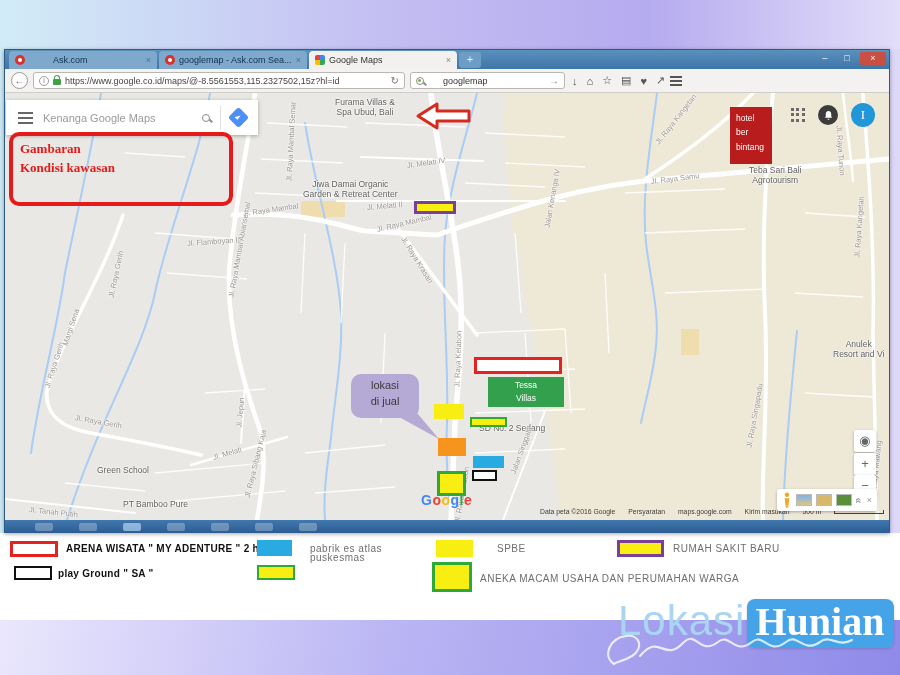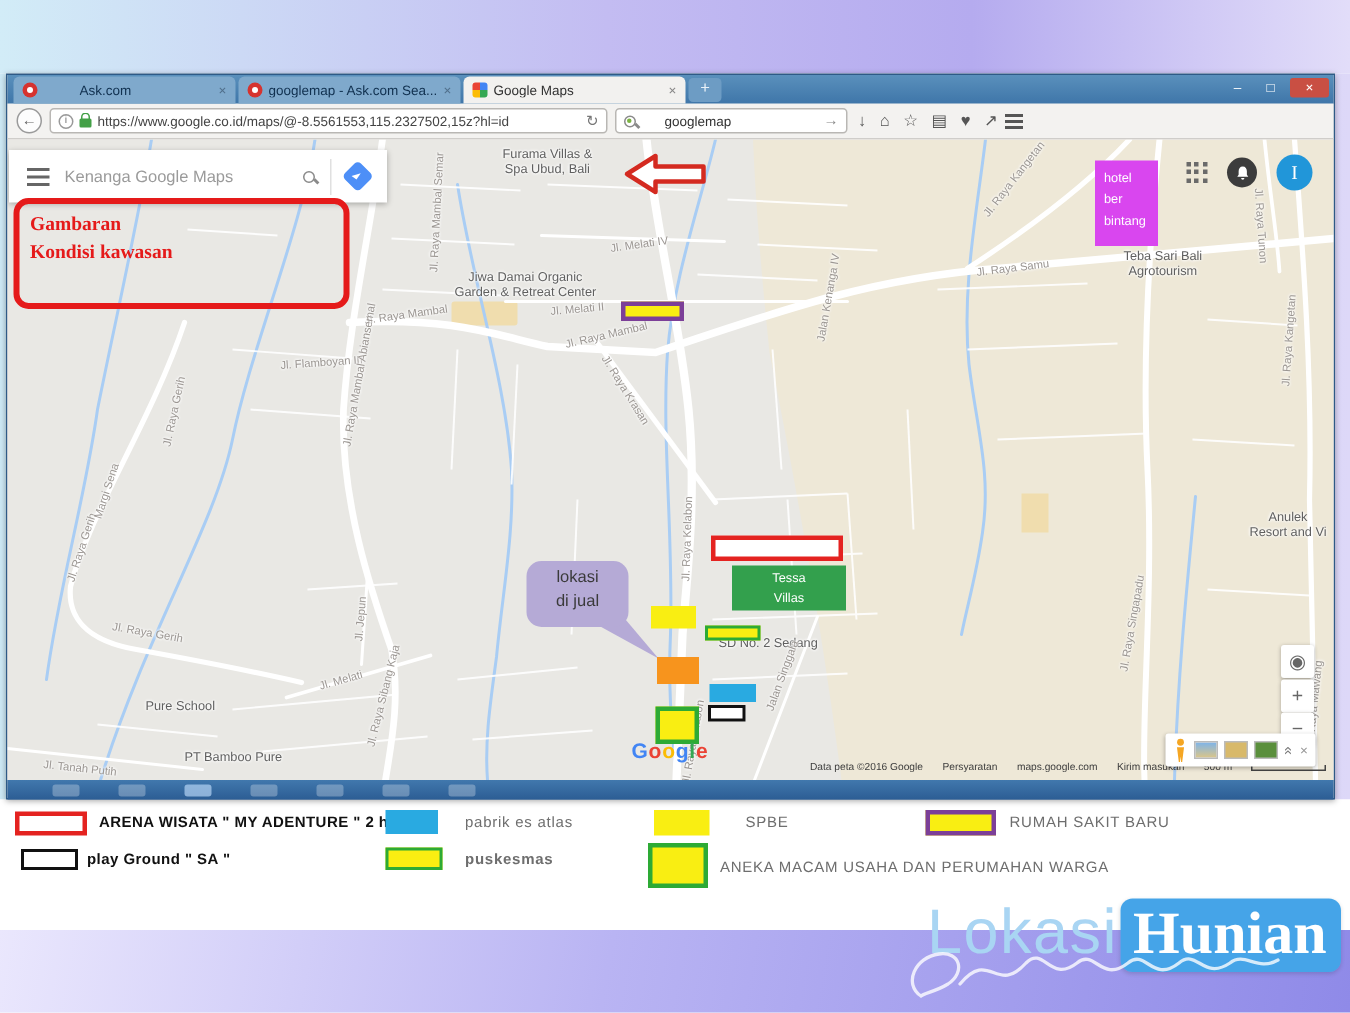--- a/index.html
+++ b/index.html
@@ -100,21 +100,21 @@
   .diamond { width:15px; height:15px; background:#4d8ff7; border-radius:3px;
     transform:rotate(45deg); position:relative; }
   .diamond::after { content:""; position:absolute; left:4px; top:5px;
     border-left:4px solid transparent; border-bottom:5px solid #fff; transform:rotate(-10deg); }
 
   .permit { position:absolute; left:4px; top:39px; width:224px; height:74px; z-index:7;
     border:4px solid #e51a1a; border-radius:10px; padding:4px 7px;
     font-family:"Liberation Serif", serif; font-weight:bold; font-size:13px;
     color:#e51a1a; line-height:1.45; }
   .arrow-red { position:absolute; left:410px; top:8px; z-index:7; }
-  .hotelbox { position:absolute; left:725px; top:14px; width:42px; height:57px; background:#d946ef;
+  .hotelbox { position:absolute; left:725px; top:14px; width:42px; height:57px; background:#b91c1c;
     color:#fff; font-size:8.5px; line-height:1.7; padding:4px 0 0 6px; z-index:5; }
   .callout { position:absolute; left:346px; top:281px; width:68px; height:44px; background:#b5aad6;
     border-radius:10px; color:#3a3a3a; font-size:11px; text-align:center; line-height:1.45;
     padding-top:4px; z-index:5; }
 
   .gm-topicons { position:absolute; right:14px; top:10px; display:flex; gap:13px;
     align-items:center; z-index:6; }
   .grid9 { width:14px; height:14px; display:grid; grid-template-columns:repeat(3,1fr); gap:2px; }
   .grid9 i { background:#6a6a6a; width:3px; height:3px; }
   .bell { width:20px; height:20px; background:#3c3c3c; border-radius:50%;
@@ -292,21 +292,21 @@
             <path d="M200,300 L260,296"></path>
             <path d="M510,140 L516,220"></path>
         </g>
         <polygon points="394,324 412,320 434,346" fill="#b5aad6"></polygon>
       </svg>
 
       <div id="map-labels">
           <div class="ml p" style="left: 330px; top: 4px;">Furama Villas &amp;<br>Spa Ubud, Bali</div>
           <div class="ml p" style="left: 298px; top: 86px;">Jiwa Damai Organic<br>Garden &amp; Retreat Center</div>
           <div class="ml p" style="left: 744px; top: 72px;">Teba Sari Bali<br>Agrotourism</div>
-          <div class="ml p" style="left: 92px; top: 372px;">Pure School</div>
+          <div class="ml p" style="left: 92px; top: 372px;">Green School</div>
           <div class="ml p" style="left: 118px; top: 406px;">PT Bamboo Pure</div>
           <div class="ml p" style="left: 474px; top: 330px;">SD No. 2 Sedang</div>
           <div class="ml p" style="left: 828px; top: 246px;">Anulek<br>Resort and Vi</div>
           <div class="ml r" style="left: 238px; top: 116px; transform: rotate(-8deg);">Jl. Raya Mambal</div>
           <div class="ml r" style="left: 372px; top: 132px; transform: rotate(-13deg);">Jl. Raya Mambal</div>
           <div class="ml r" style="left: 284px; top: 84px; transform: rotate(-87deg);">Jl. Raya Mambal Semar</div>
           <div class="ml r" style="left: 402px; top: 68px; transform: rotate(-8deg);">Jl. Melati IV</div>
           <div class="ml r" style="left: 362px; top: 110px; transform: rotate(-5deg);">Jl. Melati II</div>
           <div class="ml r" style="left: 646px; top: 84px; transform: rotate(-7deg);">Jl. Raya Samu</div>
           <div class="ml r" style="left: 652px; top: 46px; transform: rotate(-52deg);">Jl. Raya Kangetan</div>
@@ -434,21 +434,21 @@
   </div>
 
   <div id="legend-layer">
       <div class="ov s-red-outline" style="left: 10px; top: 541px; width: 48px; height: 16px;"></div>
       <div class="lg-label lg-bold" style="left: 66px; top: 543px;">ARENA  WISATA " MY ADENTURE " 2 ha</div>
       <div class="ov s-black-outline" style="left: 14px; top: 566px; width: 38px; height: 14px;"></div>
       <div class="lg-label lg-bold" style="left: 58px; top: 568px;">play  Ground " SA "</div>
       <div class="ov s-blue" style="left: 257px; top: 540px; width: 35px; height: 16px;"></div>
       <div class="lg-label lg-gray" style="left: 310px; top: 543px;">pabrik  es  atlas</div>
       <div class="ov s-yellow-green" style="left: 257px; top: 565px; width: 38px; height: 15px;"></div>
-      <div class="lg-label lg-gray" style="left: 310px; top: 568px; font-weight: bold;">puskesmas</div>
+      <div class="lg-label lg-gray" style="left: 310px; top: 552px;">puskesmas</div>
       <div class="ov s-yellow" style="left: 436px; top: 540px; width: 37px; height: 17px;"></div>
       <div class="lg-label lg-gray" style="left: 497px; top: 543px;">SPBE</div>
       <div class="ov s-yellow-green-big" style="left: 432px; top: 562px; width: 40px; height: 30px;"></div>
       <div class="lg-label lg-gray" style="left: 480px; top: 573px;">ANEKA  MACAM  USAHA  DAN  PERUMAHAN  WARGA</div>
       <div class="ov s-yellow-purple" style="left: 617px; top: 540px; width: 47px; height: 17px;"></div>
       <div class="lg-label lg-gray" style="left: 673px; top: 543px;">RUMAH  SAKIT  BARU</div>
     </div>
 
   <div class="watermark">
     <span class="wm1">Lokasi</span><span class="wm2">Hunian</span>

